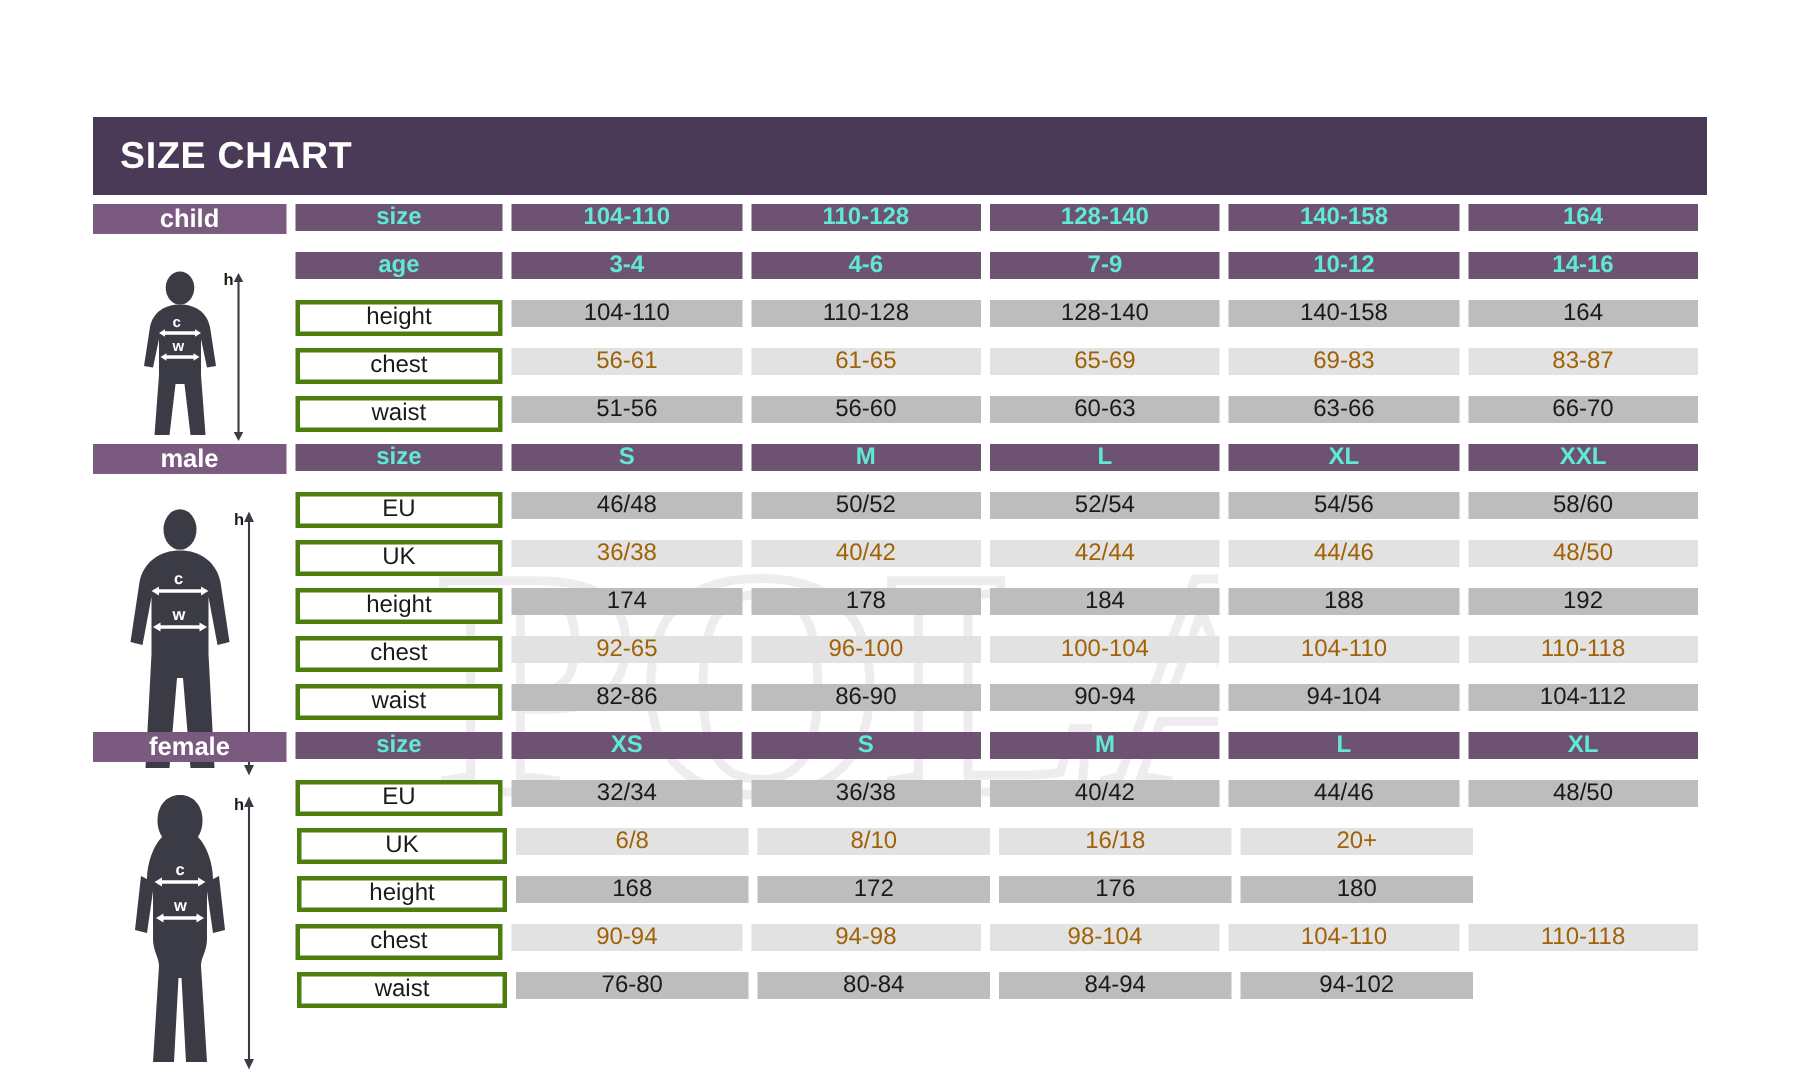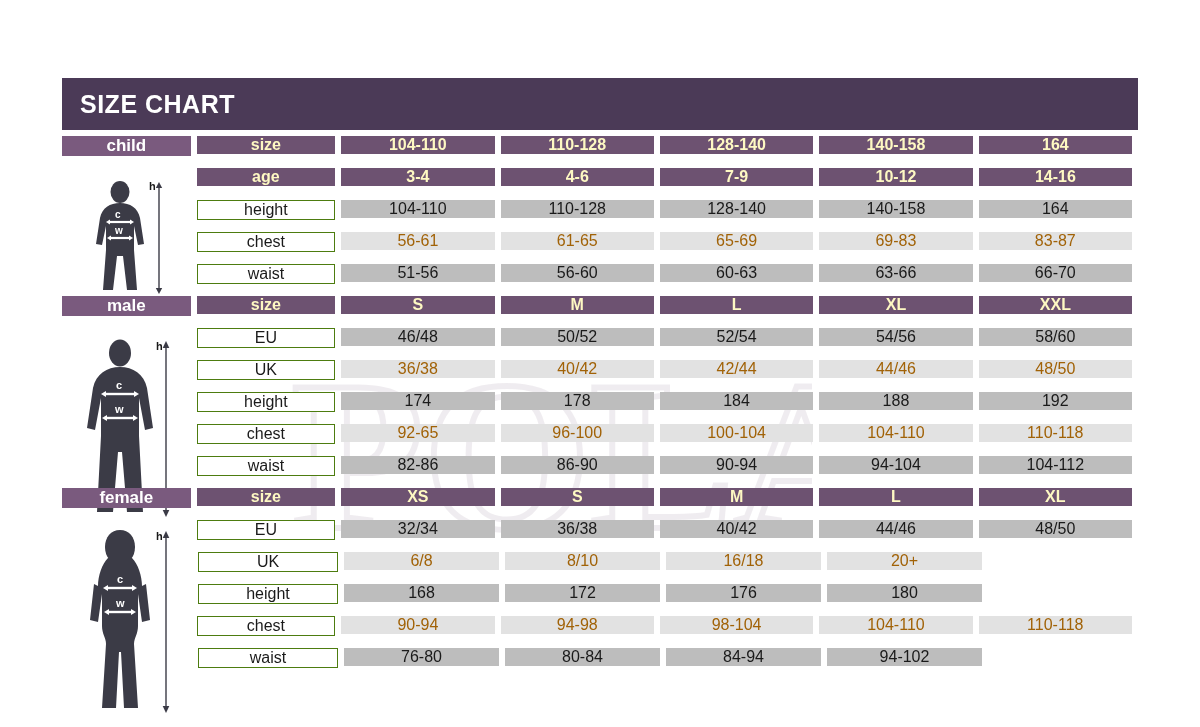--- a/index.html
+++ b/index.html
@@ -76,32 +76,32 @@
     justify-content: center;
     font-size: 16px;
     box-sizing: border-box;
   }
   .c-label { width: 130px; }
   .c-attr  { width: 140px; }
   .c-val   { width: 155px; }
 
   .hdr-purple {
     background: #6d5271;
-    color: #fef9c3;
+    color: #5eead4;
     font-weight: bold;
   }
   .hdr-group {
     background: #7a5a7e;
     color: #ffffff;
     font-weight: bold;
     font-size: 17px;
   }
   .attr-white {
     background: #ffffff;
-    border: 1px solid #4d7c0f;
+    border: 3px solid #4d7c0f;
     color: #1a1a1a;
   }
   .val-dark {
     background: #bdbdbd;
     color: #1a1a1a;
   }
   .val-light {
     background: #e2e2e2;
     color: #a16207;
   }

